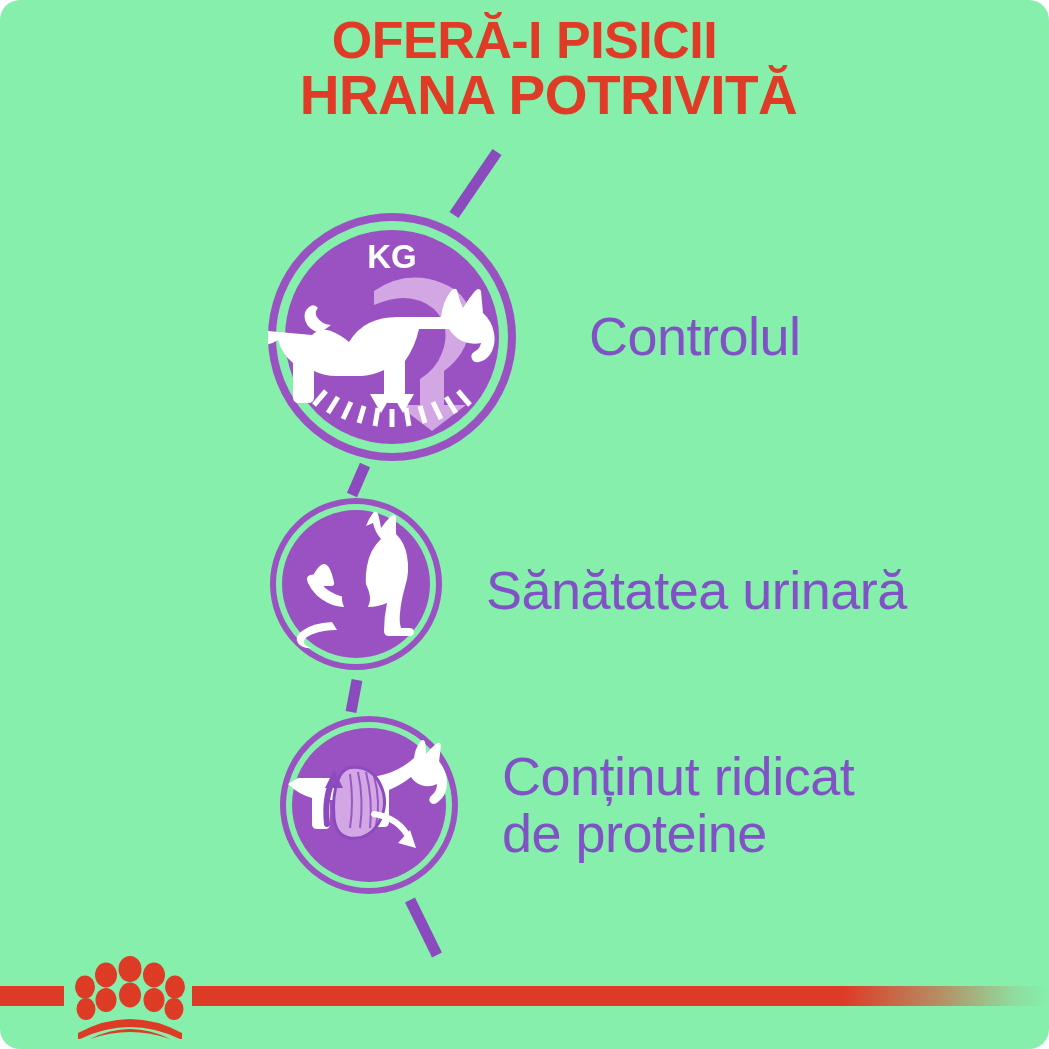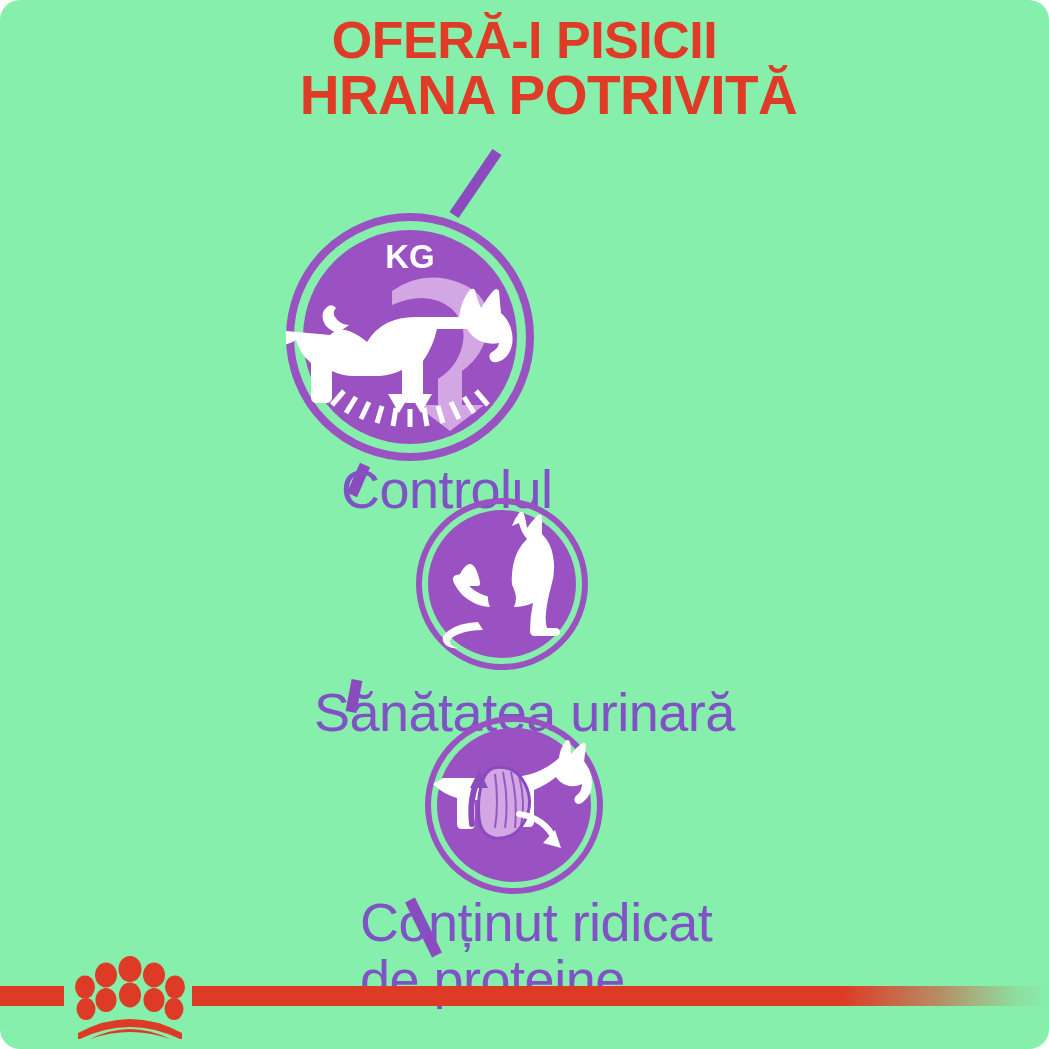--- a/index.html
+++ b/index.html
@@ -51,25 +51,24 @@
     width: 1049px;
     height: 1049px;
     pointer-events: none;
   }
 
   
   .benefit {
     position: absolute;
     display: flex;
     align-items: center;
-    flex-direction: column;
   }
   .b1 { left: 268px; top: 213px; }
   .b2 { left: 270px; top: 498px; }
-  .b3 { left: 316px; top: 716px; }
+  .b3 { left: 280px; top: 716px; }
 
   .badge {
     position: relative;
     flex: 0 0 auto;
   }
   .badge svg { display: block; }
 
   .blabel {
     color: #8152C6;
     font-family: "Liberation Sans", sans-serif;

